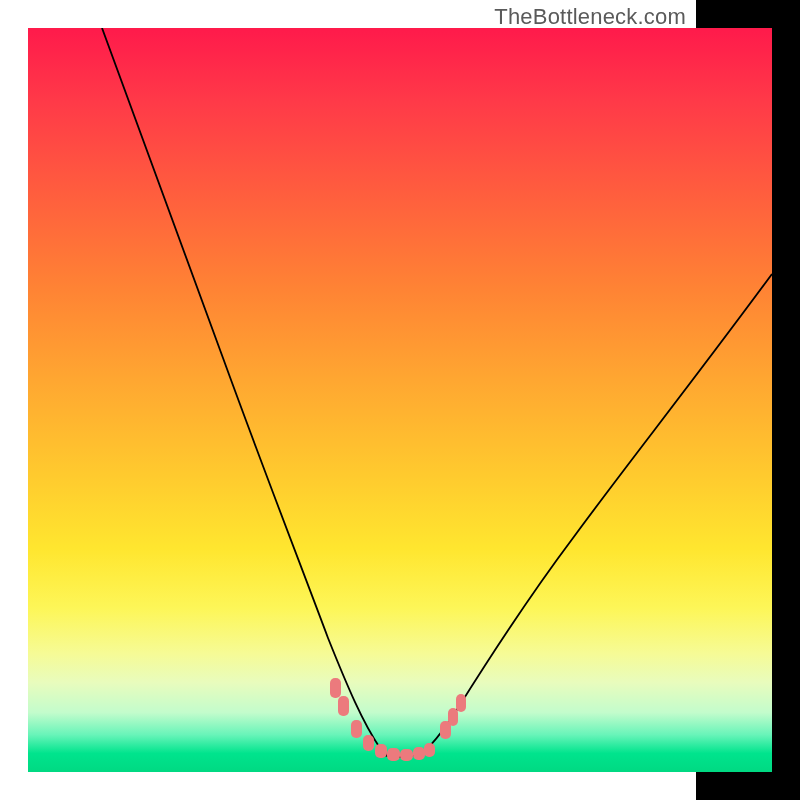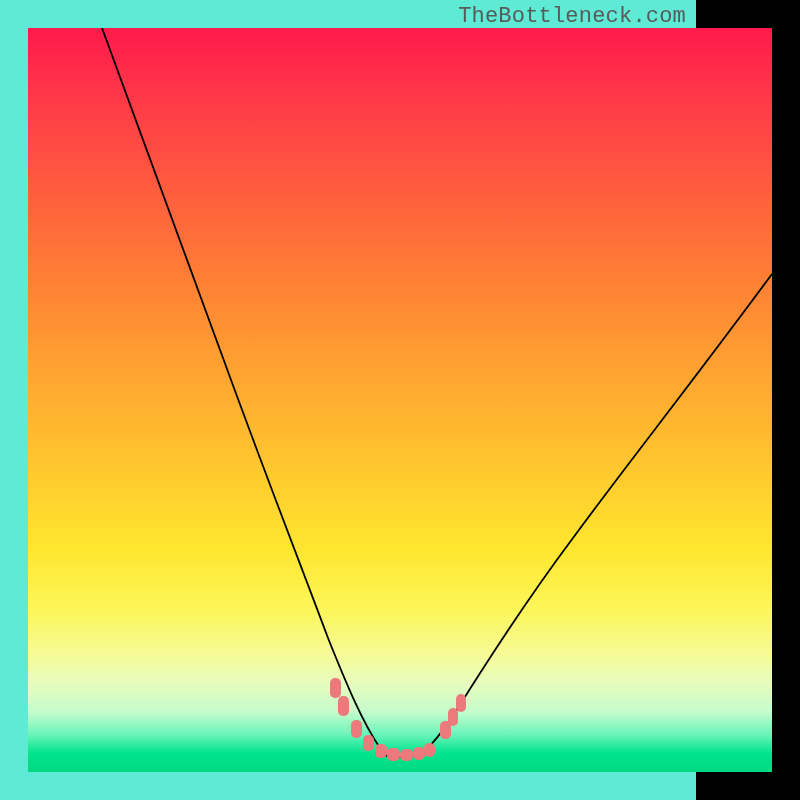--- a/index.html
+++ b/index.html
@@ -10,22 +10,21 @@
     background: #000;
     overflow: hidden;
     font-family: Arial, Helvetica, sans-serif;
   }
   .frame {
     position: absolute;
     left: 0;
     top: 0;
     width: 696px;
     height: 800px;
-    background: #5eead4;
-    font-family: Liberation Mono, monospace;
+    background: #ffffff;
   }
   .plot {
     position: absolute;
     left: 28px;
     top: 28px;
     width: 744px;
     height: 744px;
     background: linear-gradient(to bottom,
       #ff1a4b 0%,
       #ff3a48 10%,

